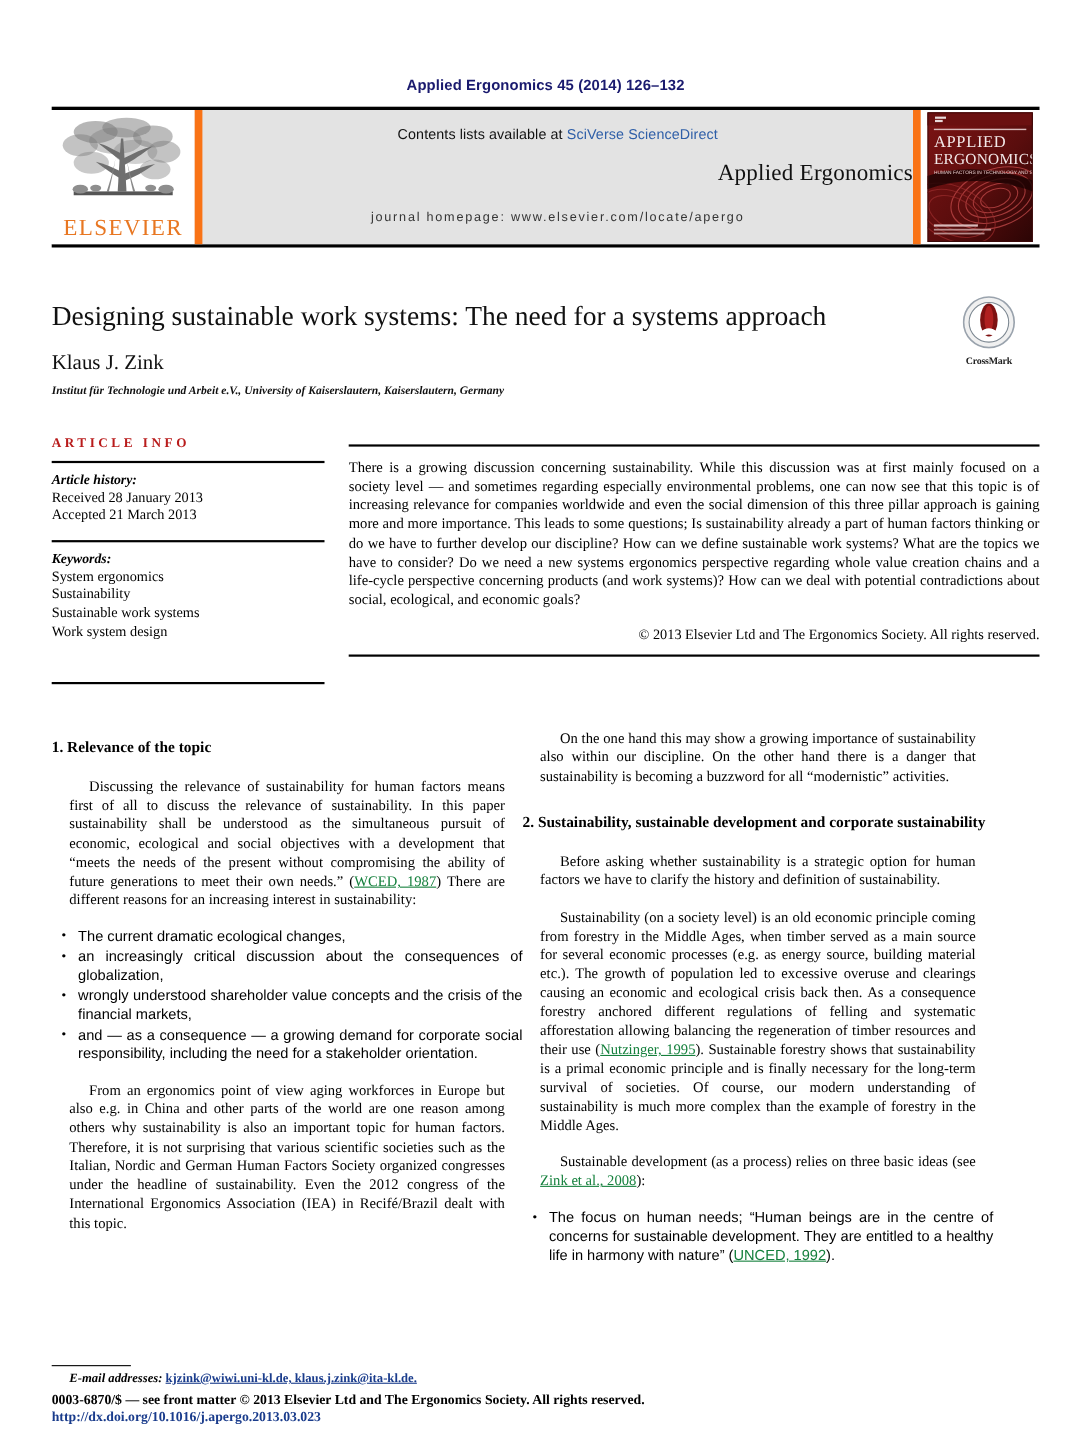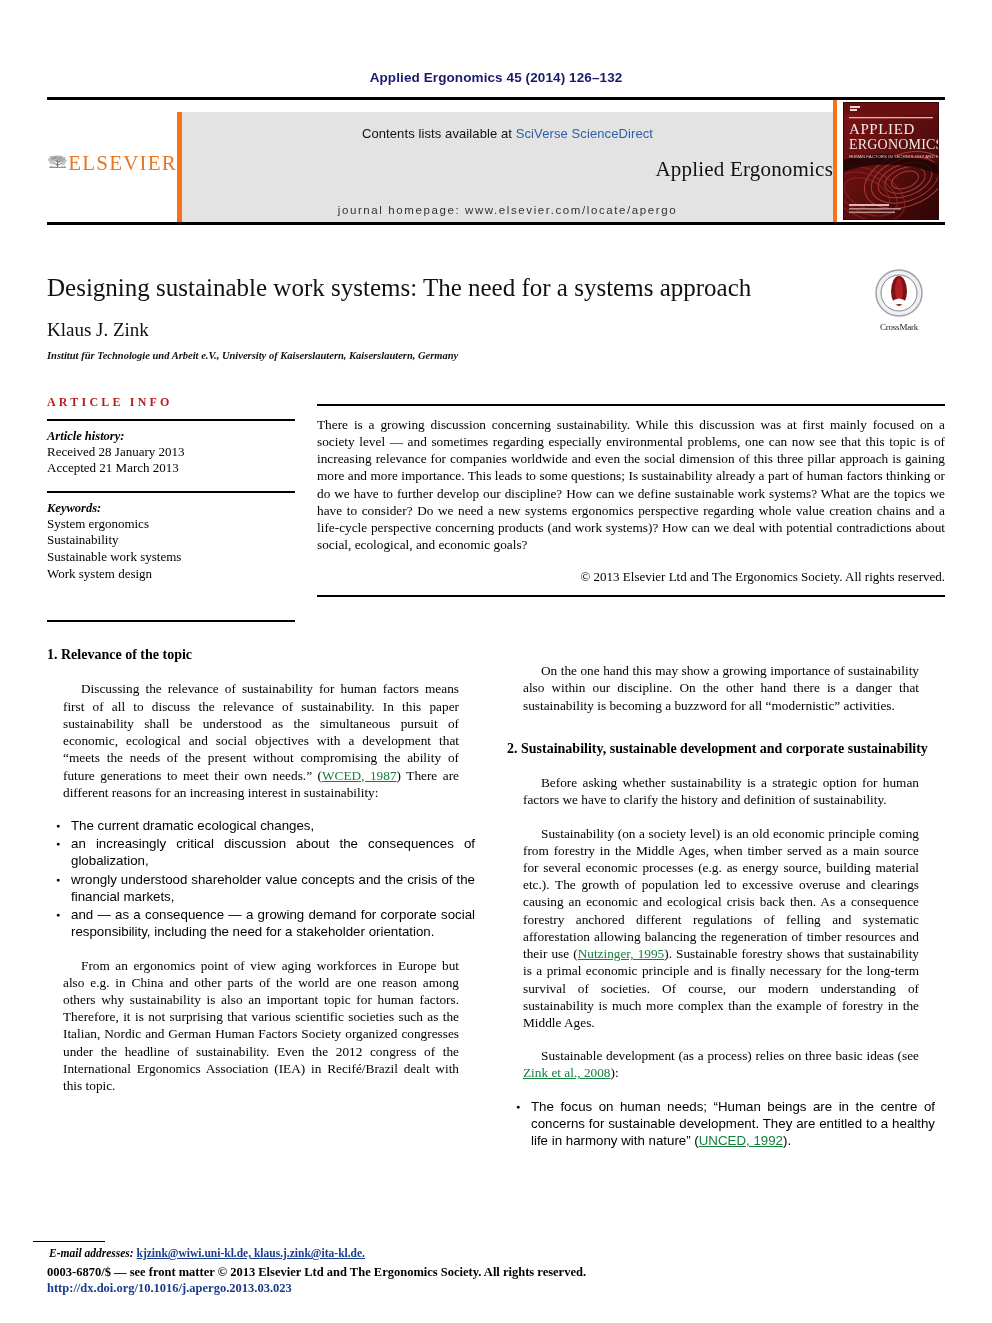--- a/index.html
+++ b/index.html
@@ -40,43 +40,42 @@
     border-bottom: 3px solid #000;
     height: 122px;
     display: flex;
     align-items: stretch;
     box-sizing: content-box;
   }
   .mast-logo {
     width: 130px;
     flex: 0 0 130px;
     display: flex;
-    flex-direction: row;
+    flex-direction: column;
     align-items: center;
     justify-content: flex-start;
     padding-top: 4px;
     background: #ffffff;
   }
   .tree-svg { display:block; }
   .elsevier-word {
     font-family: "Liberation Serif", serif;
     font-size: 21px;
     font-weight: normal;
     color: #E87722;
     letter-spacing: 1.2px;
     line-height: 1;
     margin-top: 1px;
   }
   .mast-center {
     flex: 1 1 auto;
     background: #e3e3e3;
     text-align: center;
     position: relative;
-    border-left: 5px solid #f97316;
-    margin-top: 12px;
+    border-left: 7px solid #f97316;
   }
   .contents-line {
     font-family: "Liberation Sans", sans-serif;
     font-size: 13px;
     color: #111;
     padding-top: 14px;
     letter-spacing: 0.1px;
   }
   .contents-line a, .sd-link {
     color: #2f5fa8;
@@ -97,21 +96,21 @@
     letter-spacing: 1.6px;
     margin-top: 22px;
   }
   .mast-cover {
     width: 108px;
     flex: 0 0 108px;
     background: #ffffff;
     display: flex;
     align-items: center;
     justify-content: center;
-    border-left: 4px solid #f97316;
+    border-left: 7px solid #f97316;
   }
   .cover-img { display:block; }
 
   
   .title-block {
     margin: 48px 47px 0 47px;
     position: relative;
   }
   .paper-title {
     font-family: "Liberation Serif", serif;
@@ -139,21 +138,21 @@
   .crossmark {
     position: absolute;
     right: 0;
     top: -4px;
     width: 92px;
     text-align: center;
   }
   .crossmark-label {
     font-family: "Liberation Serif", serif;
     font-size: 9px;
-    font-weight: normal;
+    font-weight: bold;
     letter-spacing: -0.2px;
     color: #222;
     margin-top: 1px;
   }
 
   
   .info-abstract {
     margin: 34px 47px 0 47px;
     display: flex;
     gap: 22px;
@@ -211,21 +210,21 @@
   }
   .info-bottom-rule {
     border-top: 2.5px solid #000;
     margin-top: 38px;
   }
 
   
   .body-cols {
     margin: 24px 47px 0 47px;
     display: flex;
-    gap: 32px;
+    align-items: center;
   }
   .body-col { width: 428px; flex: 0 0 428px; }
   h2.section-title {
     font-family: "Liberation Serif", serif;
     font-size: 14px;
     font-weight: bold;
     margin: 0 0 14px 0;
     line-height: 1.3;
   }
   h2.section-title.spaced { margin-top: 26px; }
@@ -257,21 +256,21 @@
     font-size: 7px;
     position: absolute;
     left: -13px;
     top: 4px;
   }
   .cite { color: #15803d; }
 
   
   .footnote-wrap {
     position: absolute;
-    left: 33px;
+    left: 47px;
     bottom: 64px;
     width: 428px;
   }
   .footnote-rule {
     border-top: 1px solid #000;
     width: 72px;
     margin-bottom: 5px;
   }
   .footnote-text {
     font-family: "Liberation Serif", serif;

